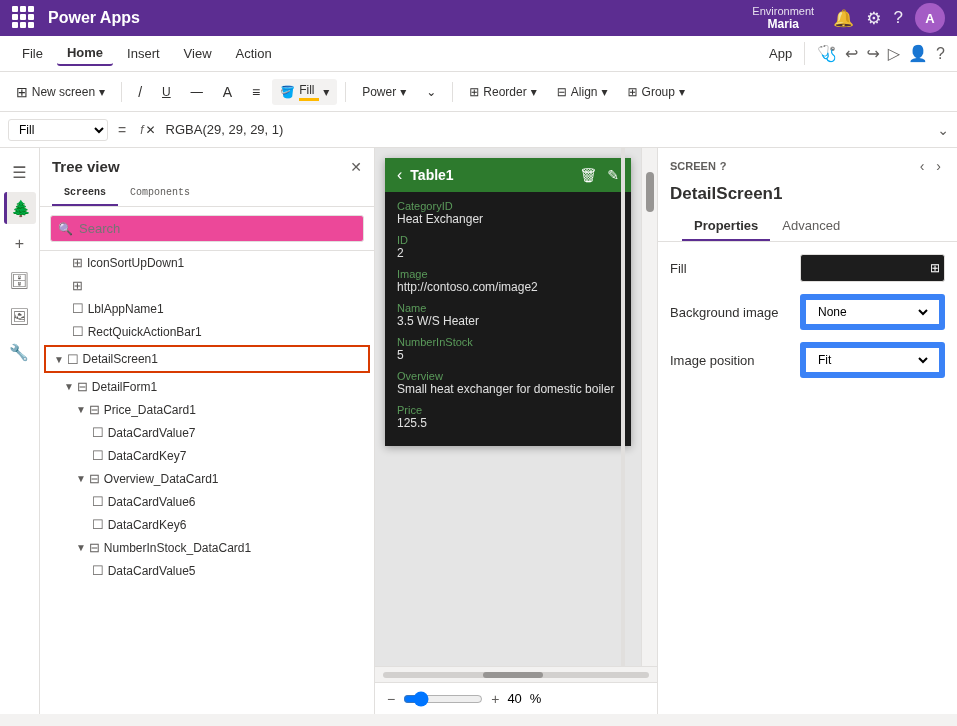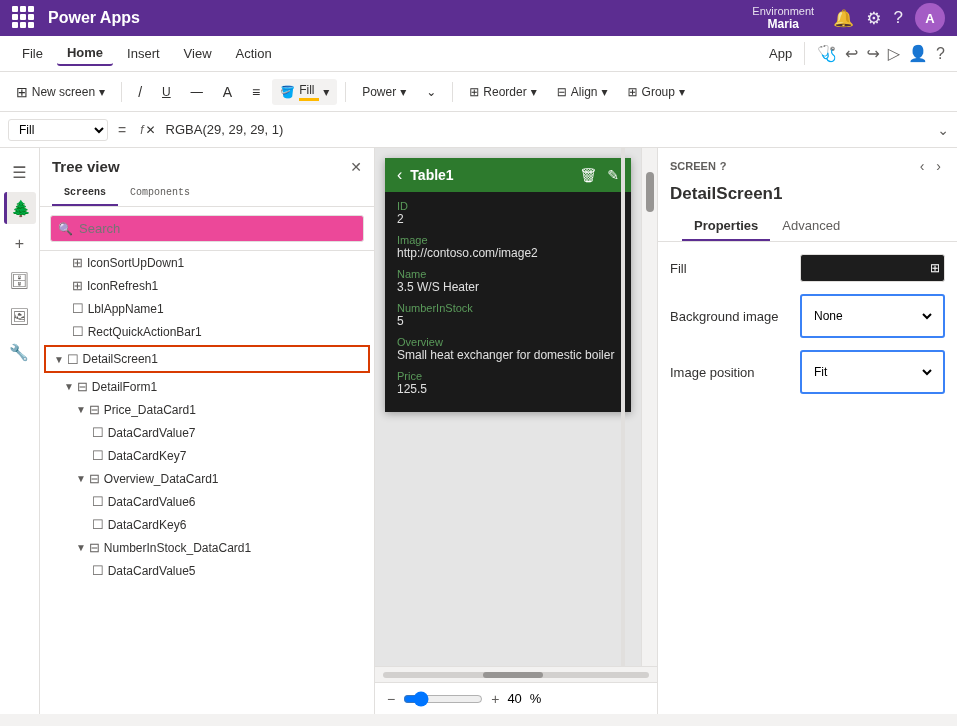--- a/index.html
+++ b/index.html
@@ -244,22 +244,22 @@
     .props-tabs { display: flex; border-bottom: 1px solid #e1dfdd; padding: 0 24px; }
     .props-tab { padding: 6px 12px; cursor: pointer; font-size: 13px; color: #605e5c; }
     .props-tab.active { color: #323130; font-weight: 600; border-bottom: 2px solid #5c2d91; }
     .props-body { padding: 12px; }
     .prop-row { display: flex; align-items: center; margin-bottom: 12px; }
     .prop-label { font-size: 13px; color: #323130; width: 130px; flex-shrink: 0; }
     .prop-control { flex: 1; }
     .color-swatch { width: 100%; height: 28px; background: #1d1d1d; border: 1px solid #e1dfdd; border-radius: 3px; cursor: pointer; display: flex; align-items: center; justify-content: flex-end; padding-right: 4px; }
     .color-swatch-icon { font-size: 12px; color: white; }
     .prop-select-control {
-      width: 100%; border: 2px solid #3b82f6; border-radius: 3px;
-      padding: 12px 8px; font-size: 12px; background: white; cursor: pointer;
+      width: 100%; border: 6px solid #3b82f6; border-radius: 3px;
+      padding: 4px 8px; font-size: 12px; background: white; cursor: pointer;
       display: flex; align-items: center; justify-content: space-between;
     }
     .prop-select-control select { border: none; outline: none; font-size: 12px; background: transparent; width: 100%; cursor: pointer; }
 
     
     .tree-item.red-border {
       border: 2px solid #d83b01;
       background: #fff9f7;
     }
   </style>
@@ -406,21 +406,20 @@
     <div class="tree-items">
 
       <div class="tree-item">
         <span class="indent" style="width:24px"></span>
         <span class="item-icon">⊞</span>
         <span class="item-label">IconSortUpDown1</span>
       </div>
       <div class="tree-item">
         <span class="indent" style="width:24px"></span>
         <span class="item-icon">⊞</span>
-        <span class="item-label">IconRefresh1</span>
       </div>
       <div class="tree-item">
         <span class="indent" style="width:24px"></span>
         <span class="item-icon">☐</span>
         <span class="item-label">LblAppName1</span>
       </div>
       <div class="tree-item">
         <span class="indent" style="width:24px"></span>
         <span class="item-icon">☐</span>
         <span class="item-label">RectQuickActionBar1</span>
@@ -494,20 +493,24 @@
         <div class="phone-frame">
           <div class="phone-header">
             <span class="back-btn">‹</span>
             <span class="title">Table1</span>
             <div class="icons">
               <span>🗑</span>
               <span>✎</span>
             </div>
           </div>
           <div class="phone-body">
+            <div class="field-row">
+              <div class="field-label">CategoryID</div>
+              <div class="field-value">Heat Exchanger</div>
+            </div>
             <div class="field-row">
               <div class="field-label">ID</div>
               <div class="field-value">2</div>
             </div>
             <div class="field-row">
               <div class="field-label">Image</div>
               <div class="field-value">http://contoso.com/image2</div>
             </div>
             <div class="field-row">
               <div class="field-label">Name</div>

